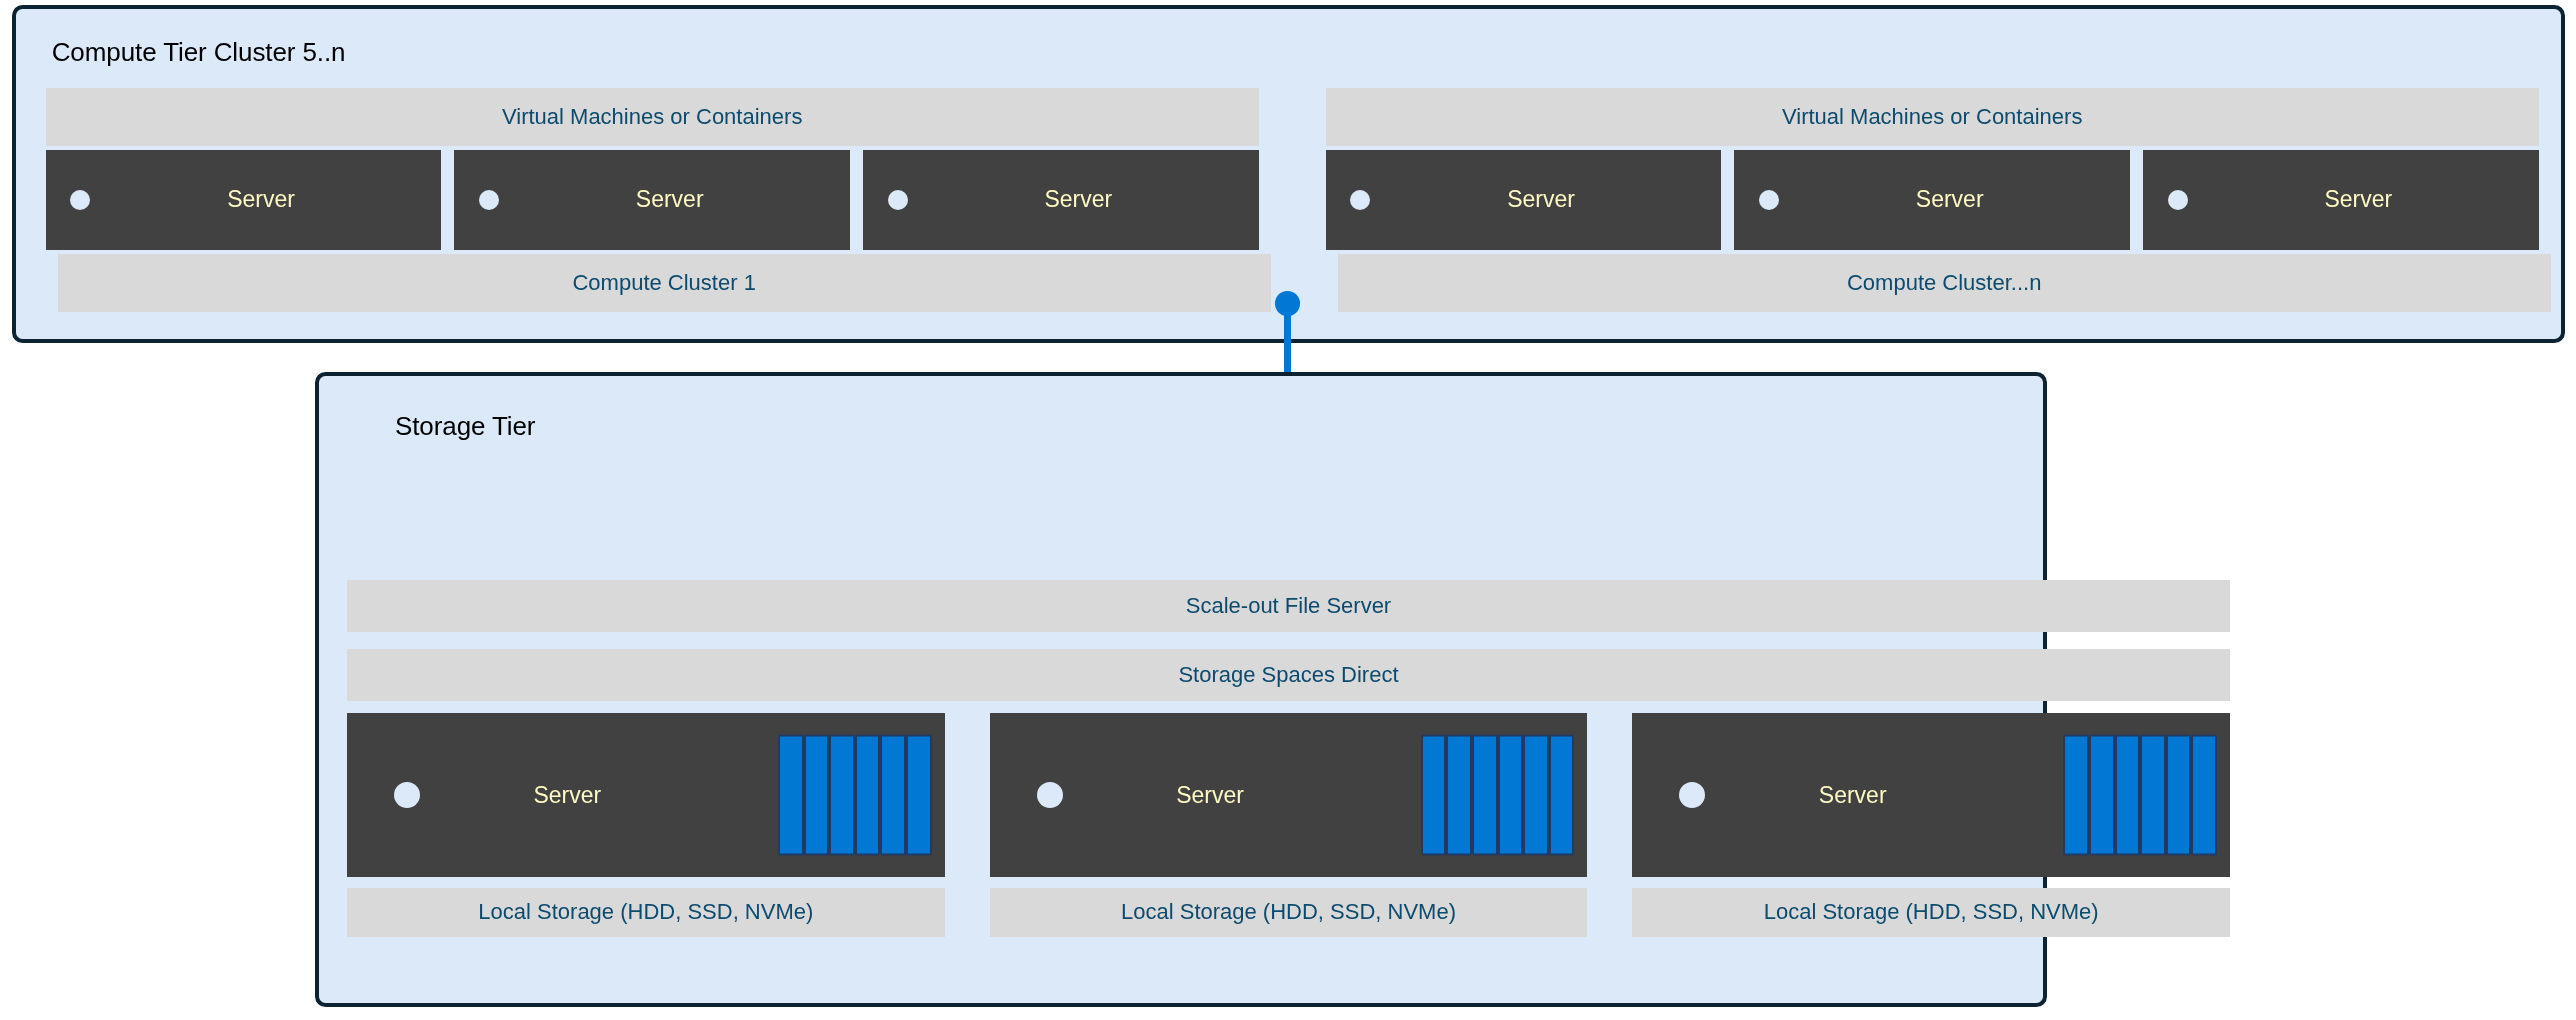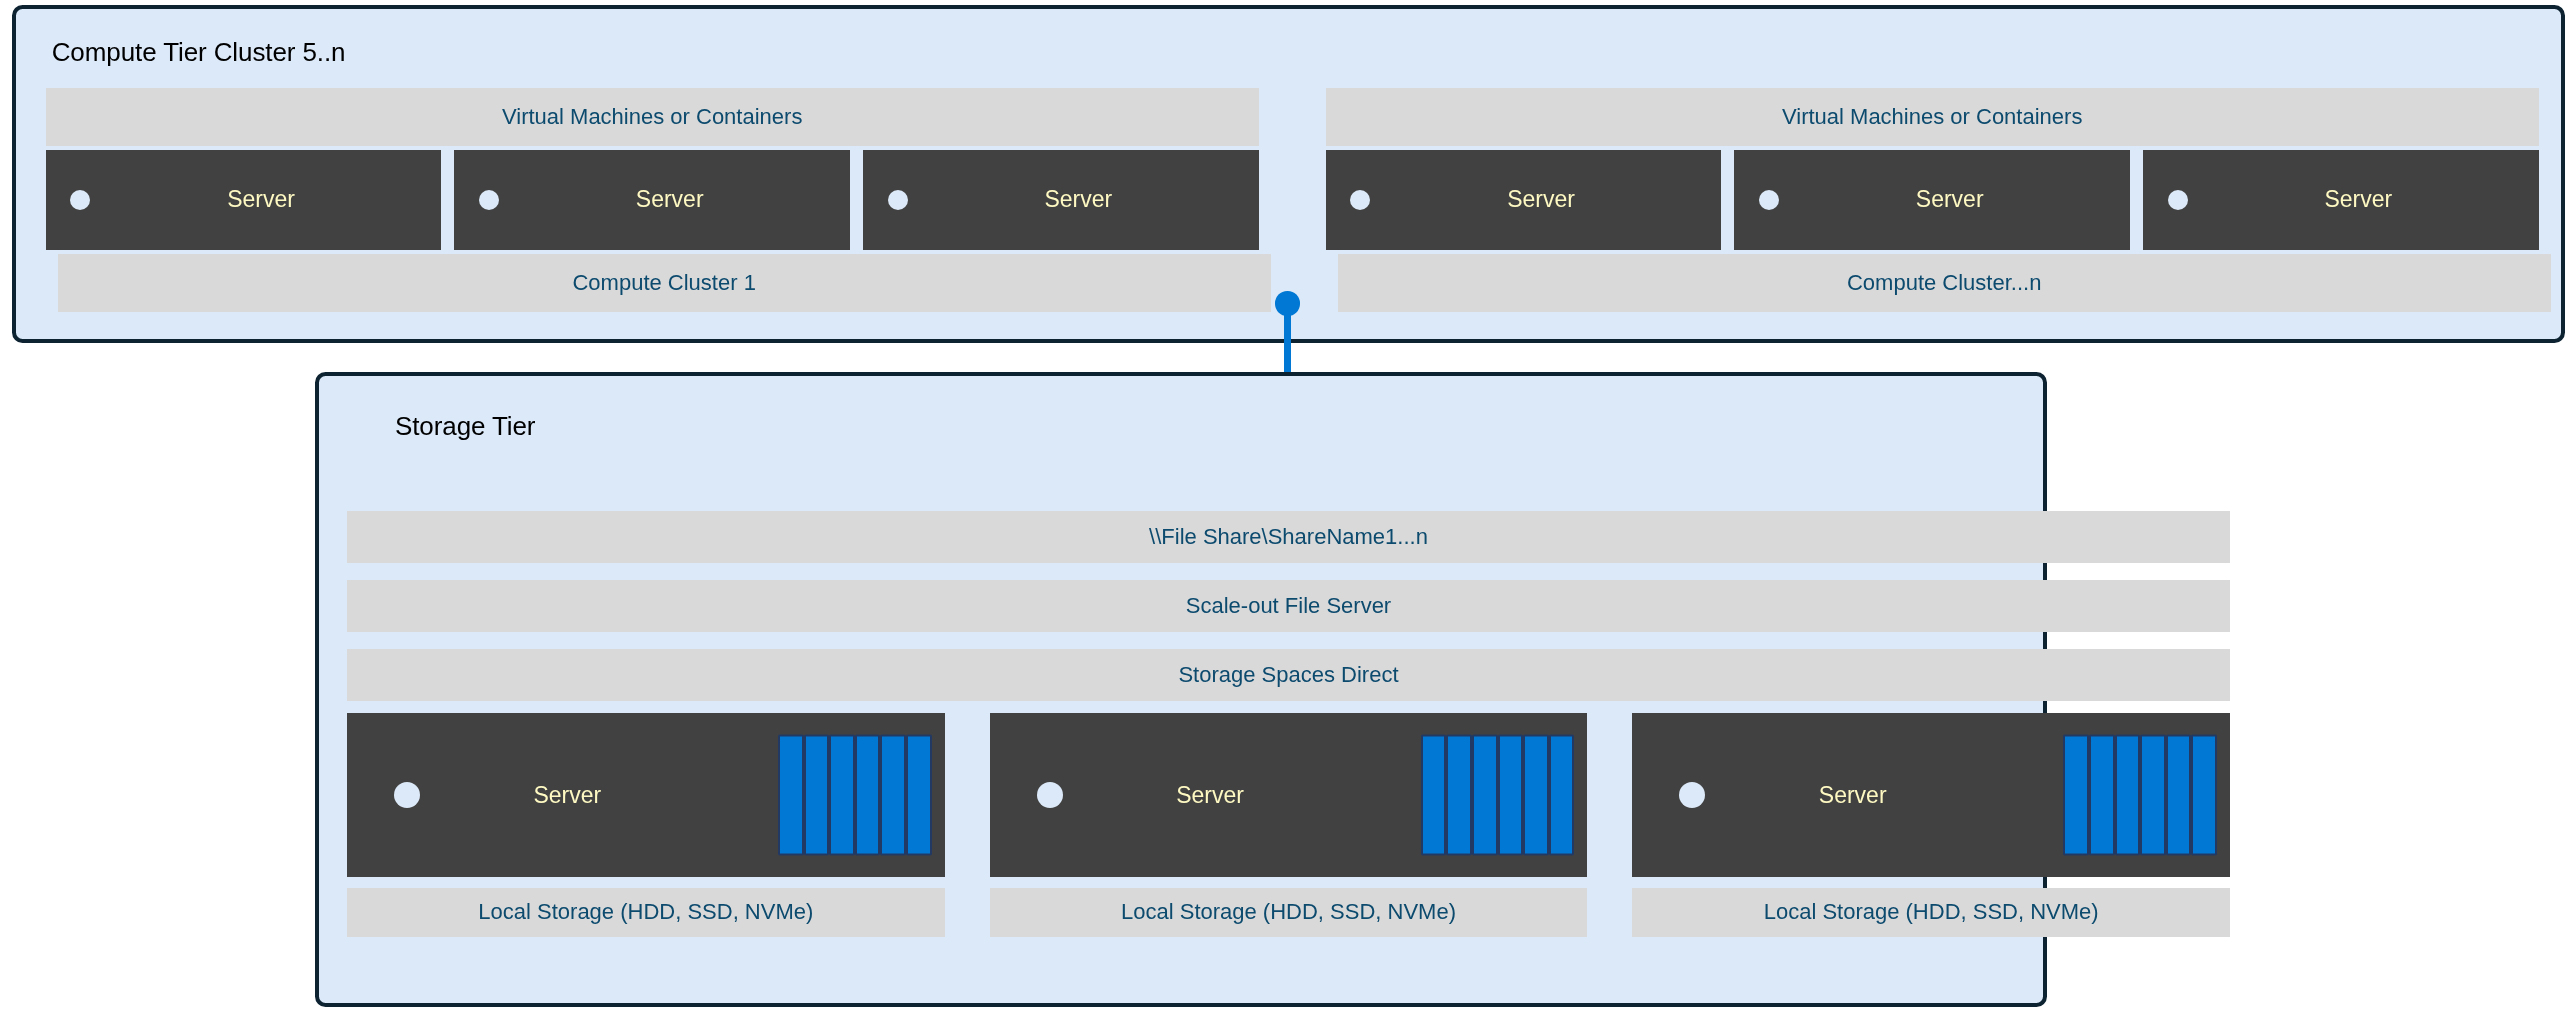--- a/index.html
+++ b/index.html
@@ -282,21 +282,20 @@
 </div>
 
 <svg id="folder-icon" viewBox="0 0 172 106">
   <path d="M8 12 A8 8 0 0 1 16 4 L60 4 A8 8 0 0 1 66 7 L82 26 L156 26 A8 8 0 0 1 164 34 L164 96 A8 8 0 0 1 156 104 L16 104 A8 8 0 0 1 8 96 Z" fill="#0078d4"></path>
 </svg>
 
 <div class="tier-panel" id="storage-tier">
 
   <div class="tier-title" id="storage-tier-title">Storage Tier</div>
 
-  <div class="band storage-band" id="storage-band-0">\\File Share\ShareName1...n</div>
 
   <div class="band storage-band" id="storage-band-1">Scale-out File Server</div>
 
   <div class="band storage-band" id="storage-band-2">Storage Spaces Direct</div>
 
   <div id="storage-node-row">
 
     <div class="storage-node">
       <div class="storage-server">
         <span class="server-led"></span>

